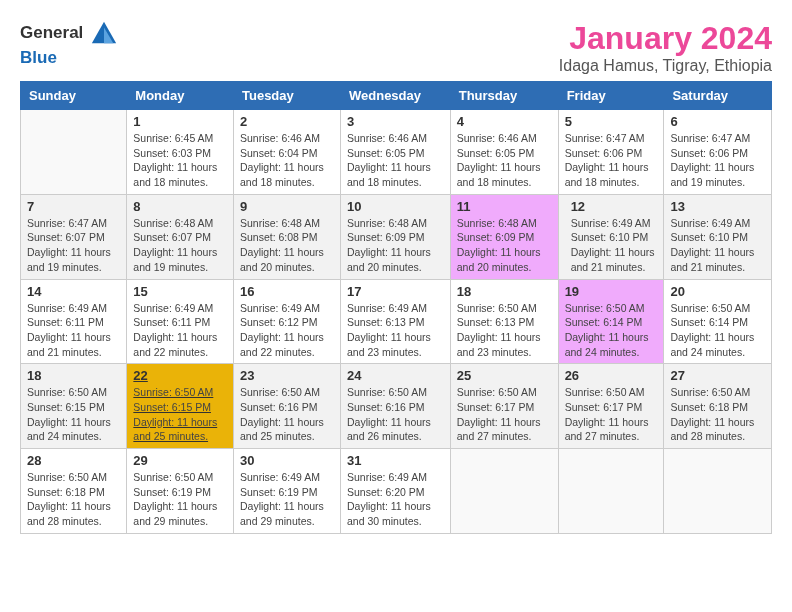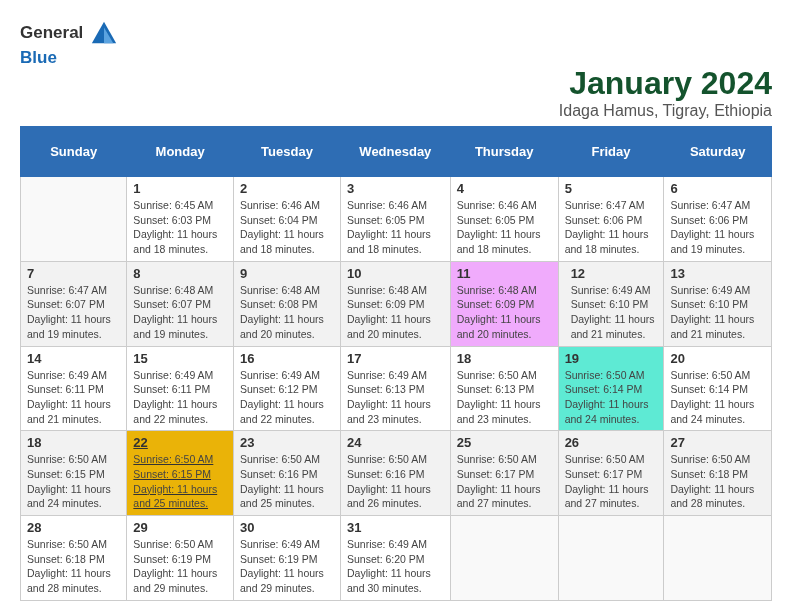--- a/index.html
+++ b/index.html
@@ -24,37 +24,36 @@
       width: 28px;
       height: 28px;
       margin-left: 2px;
     }
     .title-section {
       text-align: right;
     }
     .main-title {
       font-size: 32px;
       font-weight: bold;
-      color: #14532d;
-      margin-top: 45px;
+      color: #ec4899;
     }
     .subtitle {
       font-size: 16px;
       color: #555;
     }
     .calendar-table {
       width: 100%;
       border-collapse: collapse;
       margin-top: 4px;
     }
     .calendar-table th {
       background-color: #2e6db4;
       color: white;
-      text-align: center;
-      padding: 17px 8px;
+      text-align: left;
+      padding: 6px 8px;
       font-size: 13px;
       font-weight: bold;
       border: 1px solid #2e6db4;
     }
     .calendar-table td {
       border: 1px solid #ccc;
       vertical-align: top;
       padding: 4px 6px;
       width: 113px;
       min-height: 80px;
@@ -245,21 +244,21 @@
 Daylight: 11 hours
 and 23 minutes.</div>
         </td>
         <td style="background: rgb(255, 255, 255);">
           <div class="day-number">18</div>
           <div class="day-info" style="white-space: pre-line;">Sunrise: 6:50 AM
 Sunset: 6:13 PM
 Daylight: 11 hours
 and 23 minutes.</div>
         </td>
-        <td style="background: #5eead4;">
+        <td style="background: #f0abfc;">
           <div class="day-number">19</div>
           <div class="day-info" style="white-space: pre-line;">Sunrise: 6:50 AM
 Sunset: 6:14 PM
 Daylight: 11 hours
 and 24 minutes.</div>
         </td>
         <td style="background: rgb(255, 255, 255);">
           <div class="day-number">20</div>
           <div class="day-info" style="white-space: pre-line;">Sunrise: 6:50 AM
 Sunset: 6:14 PM

